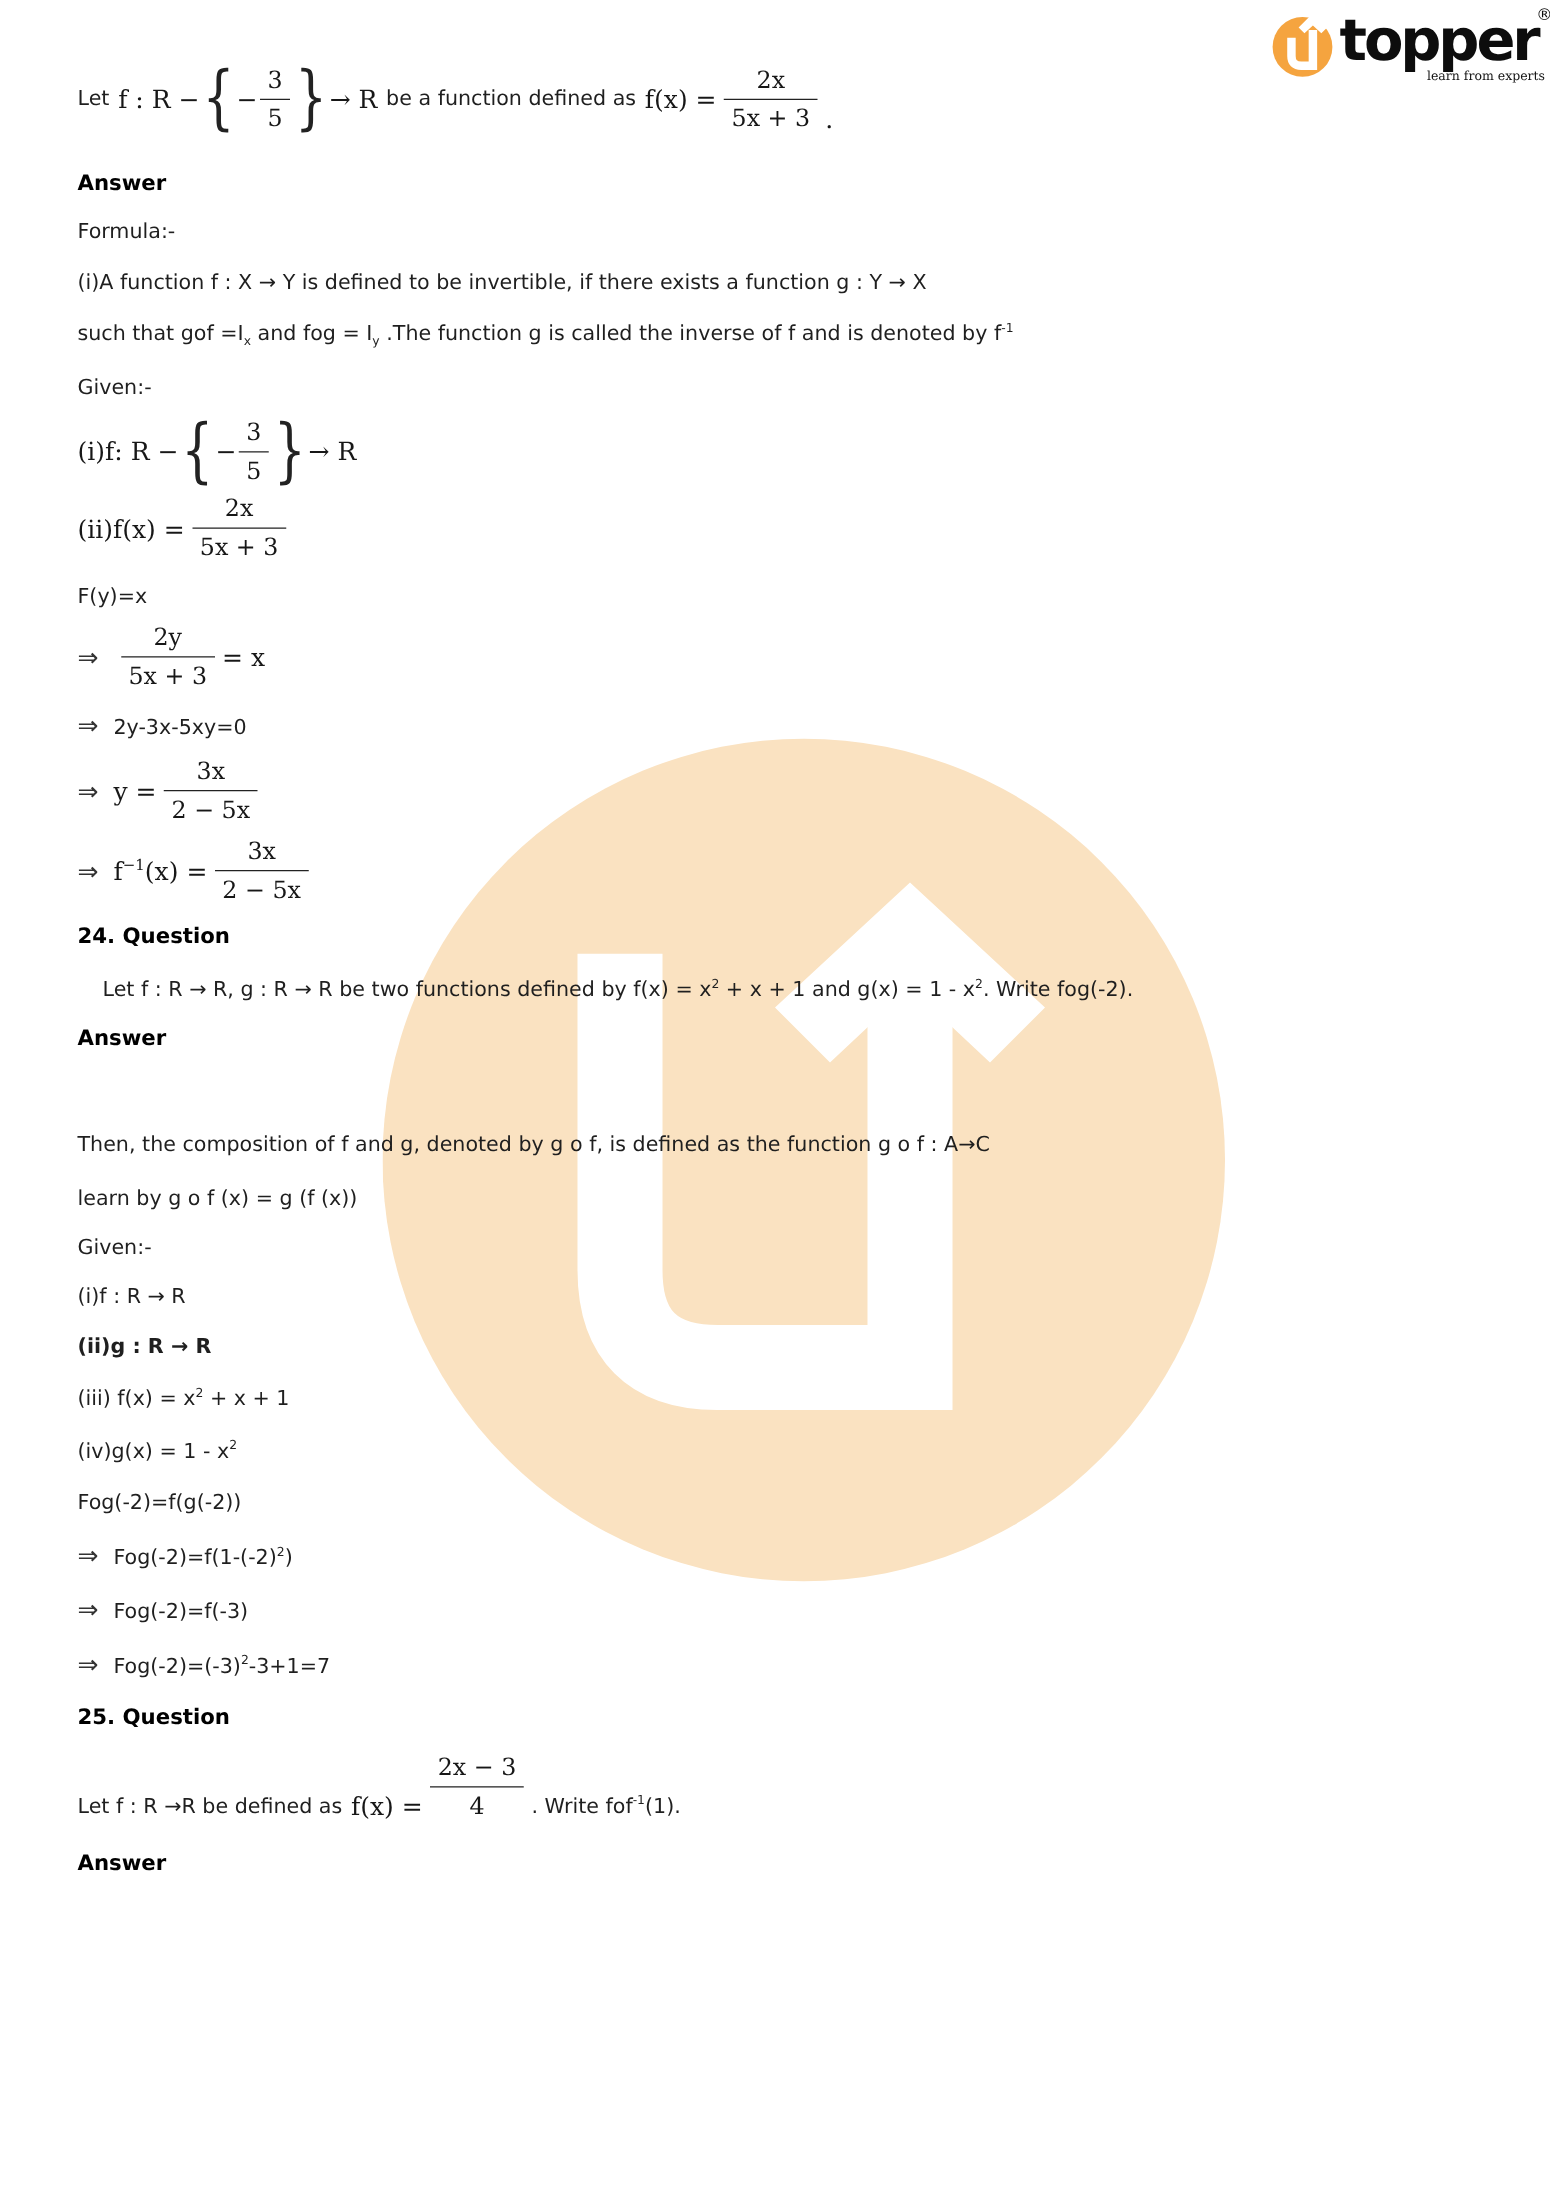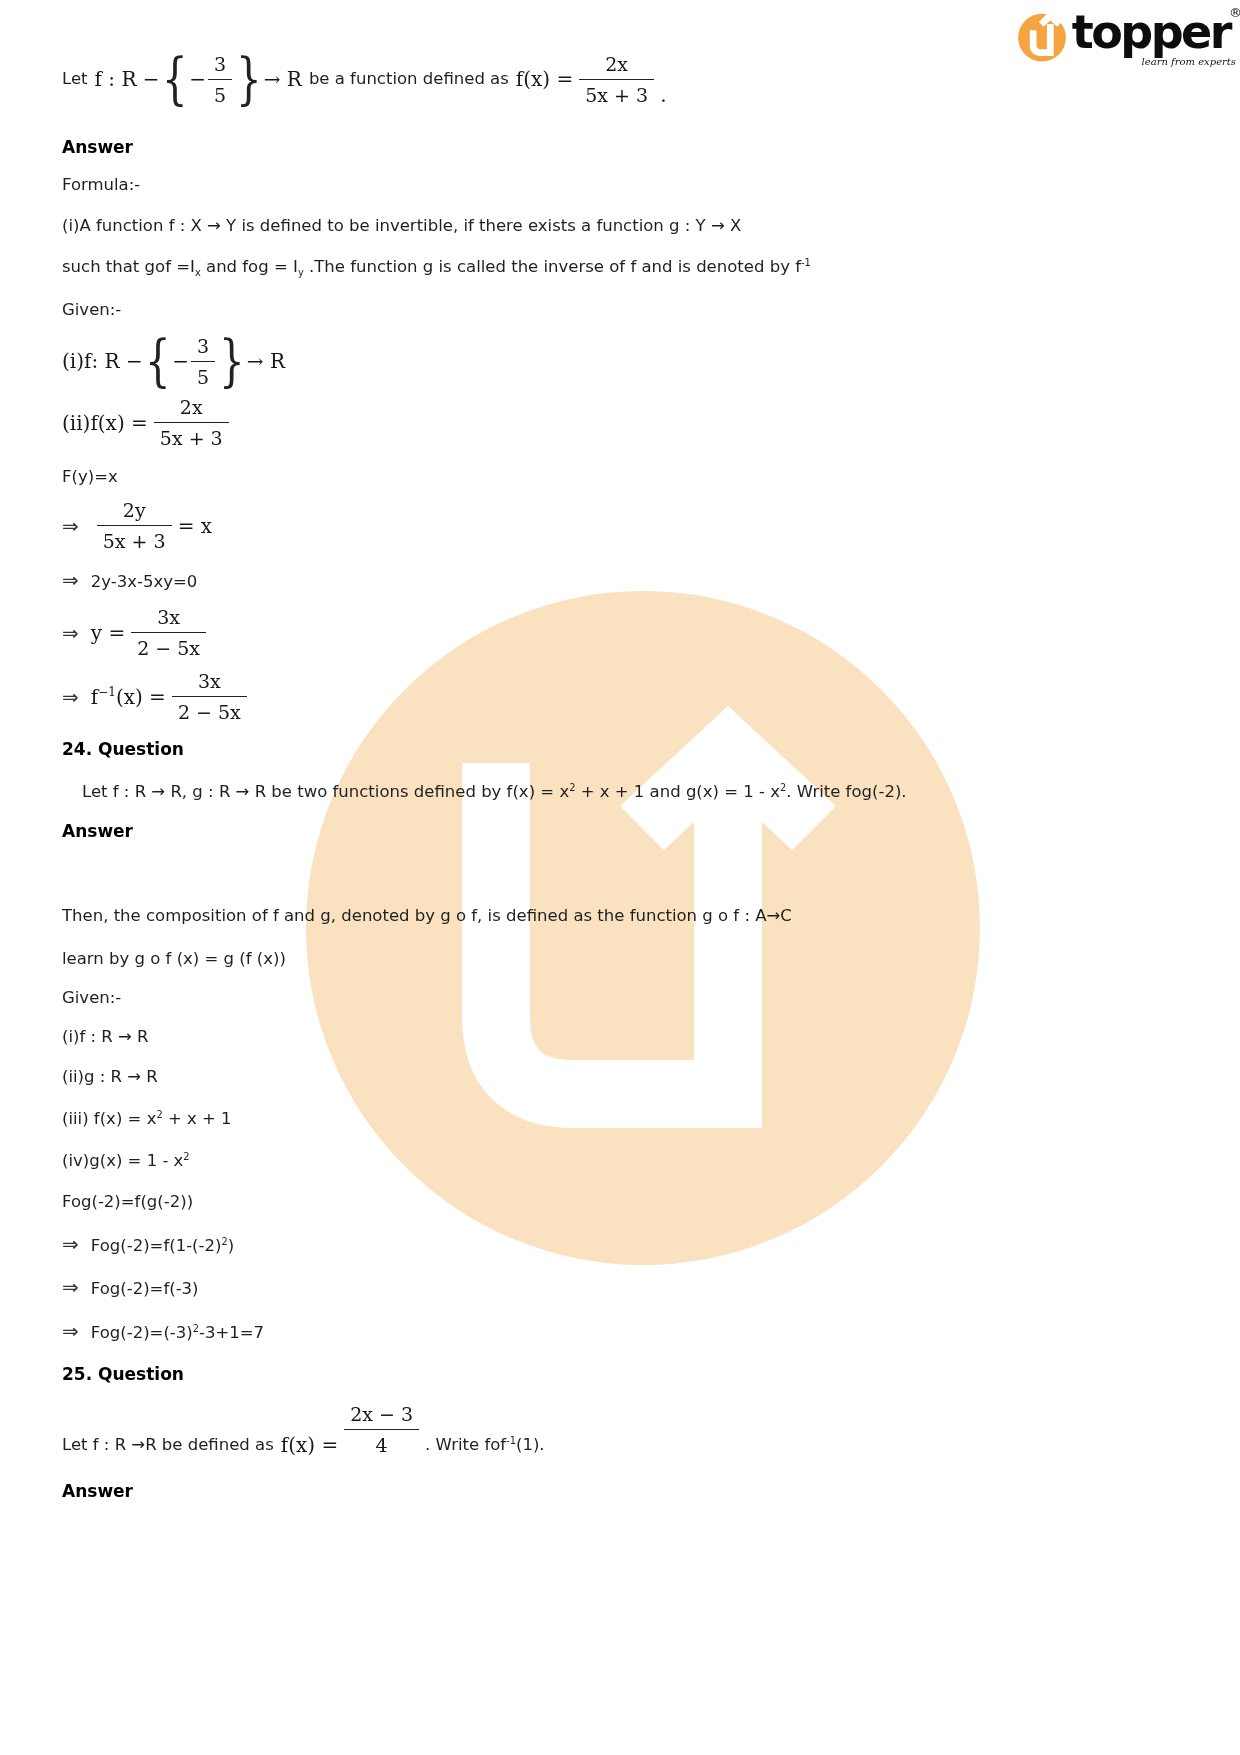--- a/index.html
+++ b/index.html
@@ -34,21 +34,21 @@
   
   #watermark{position:absolute;left:306px;top:588px;width:674px;height:692px;z-index:1;}
 
   
   #logo{position:absolute;top:6px;right:10px;display:flex;align-items:flex-start;z-index:3;}
   #logo-mark{width:52px;height:56px;margin-top:2px;}
   #logo-word{position:relative;margin-left:4px;}
   #brand-text{font-weight:800;font-size:46px;line-height:52px;letter-spacing:-2.5px;color:#0d0d0d;}
   #reg-mark{position:absolute;top:-1px;right:-12px;font-size:13px;color:#0d0d0d;font-weight:400;}
   #tagline{position:absolute;right:-6px;bottom:-9px;
-           font-family:"DejaVu Serif",serif;font-style:italic;
+           font-family:"DejaVu Serif",serif;
            font-size:10px;color:#141414;}
 </style>
 </head>
 <body>
 
 <div id="page">
 
   <svg id="watermark" viewBox="0 0 674 692" aria-hidden="true">
     <circle cx="337" cy="340" r="337" fill="#FAE2C1"></circle>
     <path d="M190 175 V428 Q190 506 268 506 H422 V198" fill="none" stroke="#ffffff" stroke-width="68" stroke-linejoin="miter"></path>
@@ -149,21 +149,21 @@
 
   <div class="line bold" style="top:737px;">24. Question</div>
 
   <div class="line" style="top:780px;margin-left:20px;"><span>Let f : R → R, g : R → R be two functions defined by f(x) = x</span><sup>2</sup><span> + x + 1 and g(x) = 1 - x</span><sup>2</sup><span>. Write fog(-2).</span></div>
 
   <div class="line bold" style="top:819px;">Answer</div>
   <div class="line" style="top:904px;">Then, the composition of f and g, denoted by g o f, is defined as the function g o f : A→C</div>
   <div class="line" style="top:947px;">learn by g o f (x) = g (f (x))</div>
   <div class="line" style="top:986px;">Given:-</div>
   <div class="line" style="top:1025px;">(i)f : R → R</div>
-  <div class="line" style="top:1065px;">(ii)g : R → R</div>
+  <div class="line" style="top:1065px;font-weight:bold;">(ii)g : R → R</div>
 
   <div class="line" style="top:1107px;"><span>(iii) f(x) = x</span><sup>2</sup><span> + x + 1</span></div>
 
   <div class="line" style="top:1149px;"><span>(iv)g(x) = 1 - x</span><sup>2</sup></div>
 
   <div class="line" style="top:1190px;">Fog(-2)=f(g(-2))</div>
 
   <div class="line" style="top:1232px;"><span class="imp">⇒</span><span>Fog(-2)=f(1-(-2)</span><sup>2</sup><span>)</span></div>
 
   <div class="line" style="top:1275px;"><span class="imp">⇒</span><span>Fog(-2)=f(-3)</span></div>

